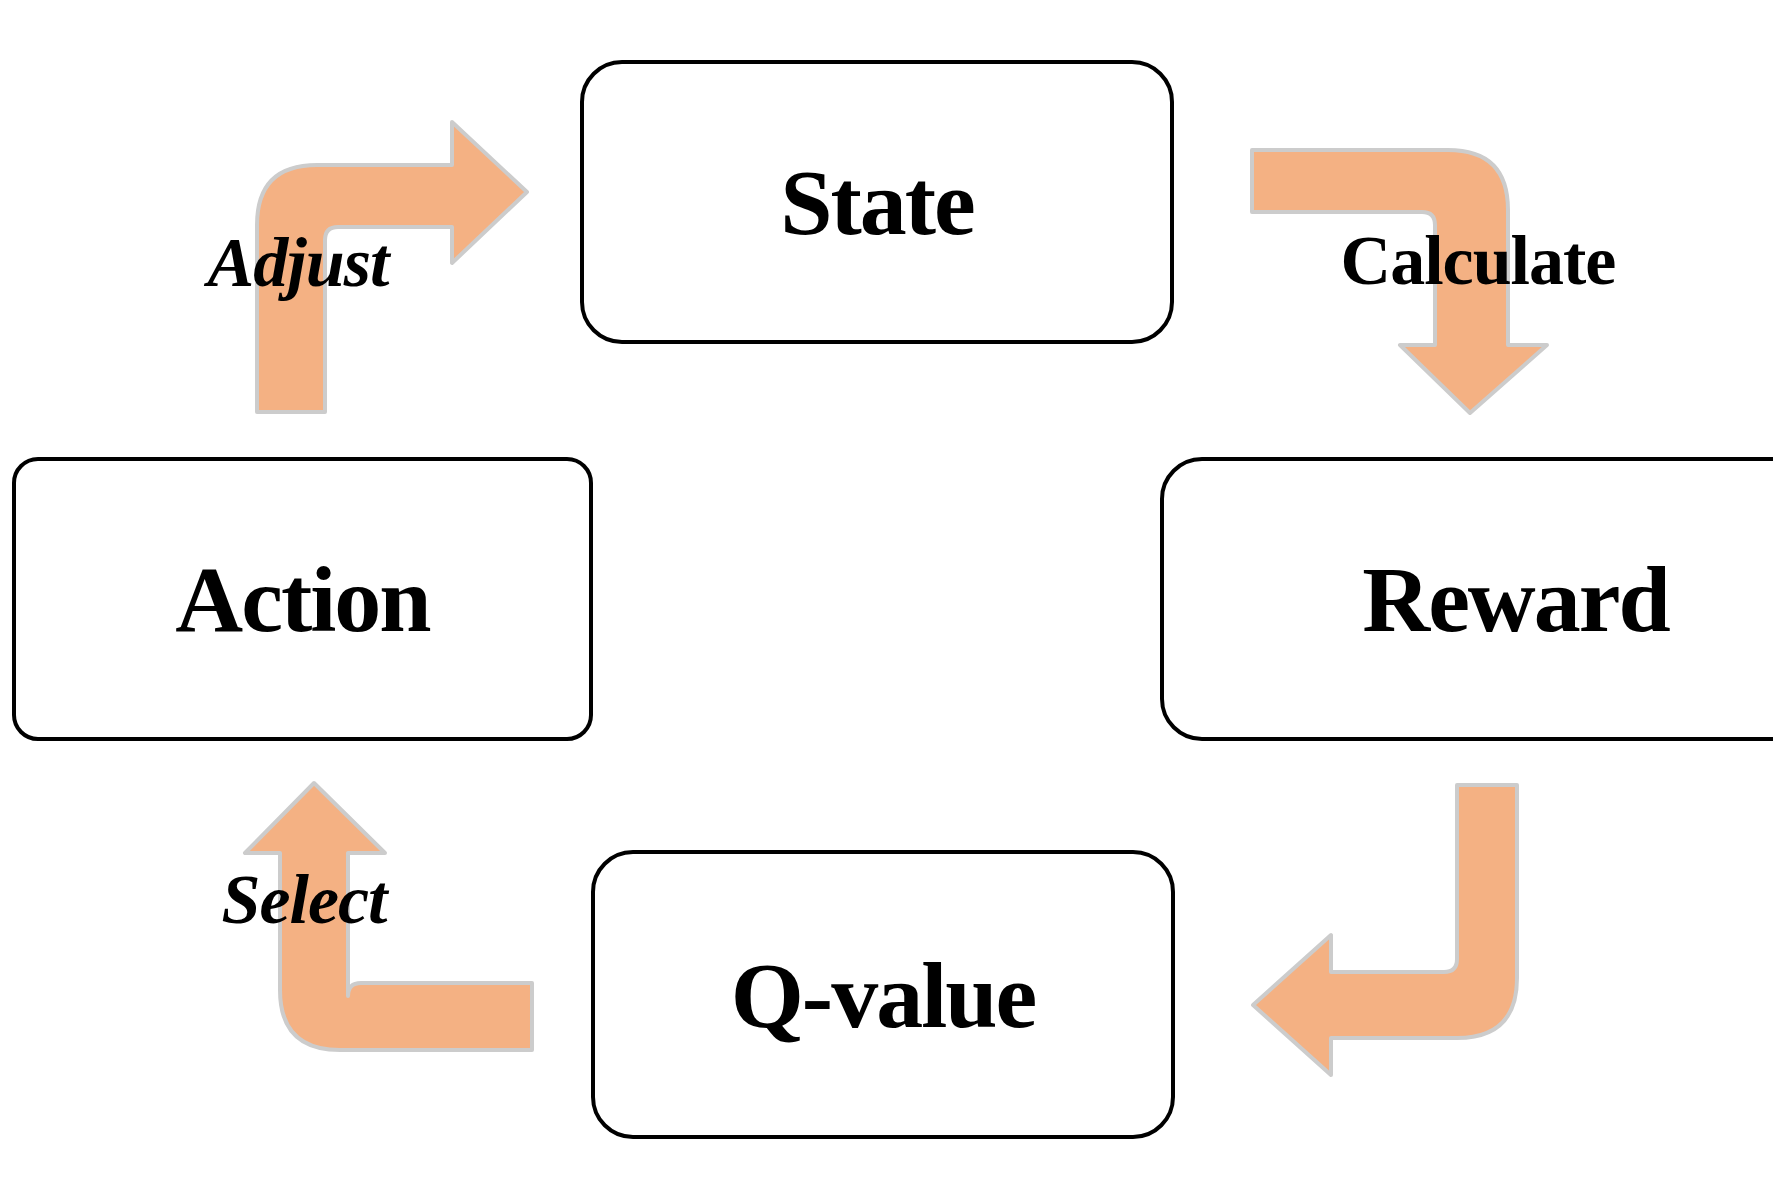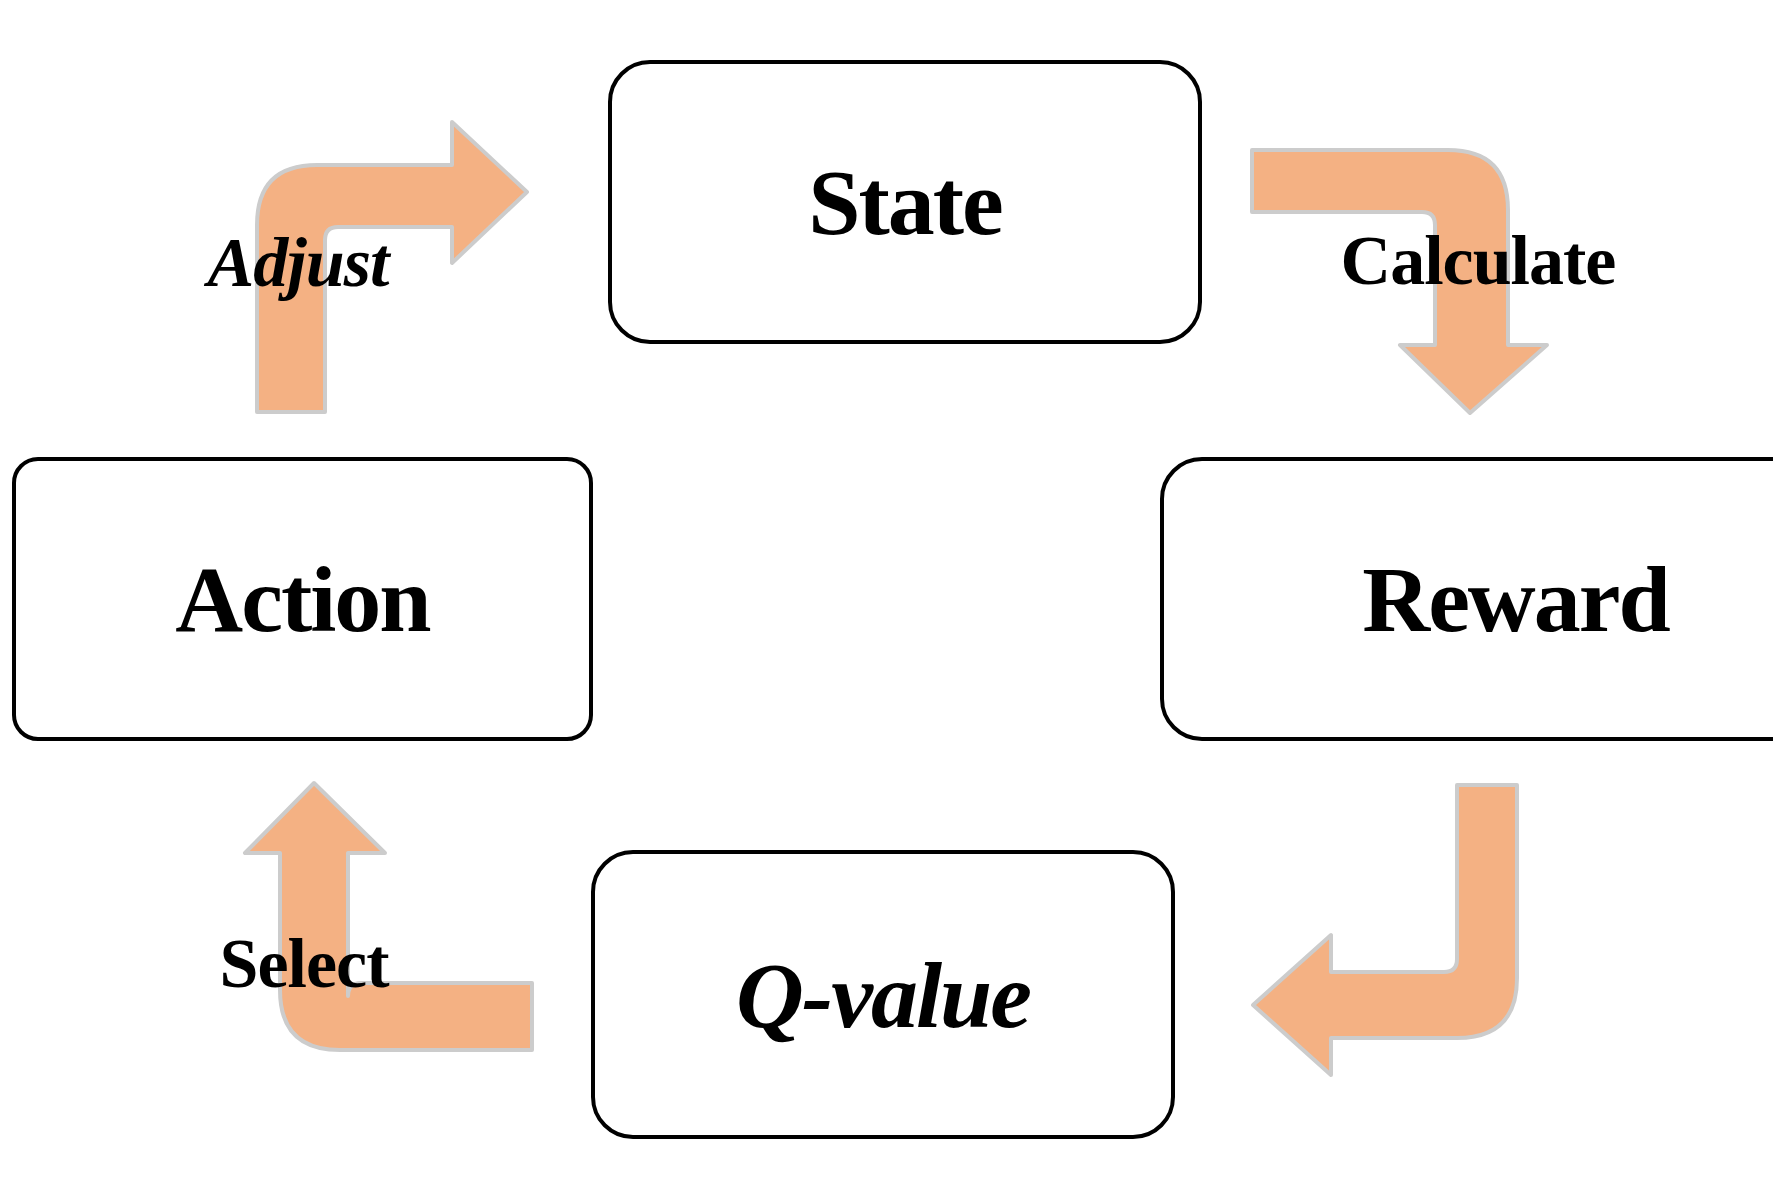--- a/index.html
+++ b/index.html
@@ -58,36 +58,36 @@
 
 <div class="canvas">
 
   <svg class="arrows" viewBox="0 0 1773 1185" aria-hidden="true">
     <path class="arrow" d="M 257 412 L 257 225 Q 257 165 317 165 L 452 165 L 452 122 L 527 192 L 452 263 L 452 227 L 338 227 Q 325 227 325 240 L 325 412 Z" fill="#f4b183"></path>
     <path class="arrow" d="M 1252 150 L 1448 150 Q 1508 150 1508 210 L 1508 345 L 1547 345 L 1470 413 L 1400 345 L 1435 345 L 1435 225 Q 1435 212 1422 212 L 1252 212 Z" fill="#f4b183"></path>
     <path class="arrow" d="M 1457 785 L 1517 785 L 1517 978 Q 1517 1038 1457 1038 L 1331 1038 L 1331 1075 L 1253 1005 L 1331 935 L 1331 972 L 1444 972 Q 1457 972 1457 959 L 1457 785 Z" fill="#f4b183"></path>
     <path class="arrow" d="M 532 983 L 361 983 Q 348 983 348 996 L 348 853 L 385 853 L 314 783 L 245 853 L 280 853 L 280 990 Q 280 1050 340 1050 L 532 1050 Z" fill="#f4b183"></path>
   </svg>
 
-  <div class="node" style="left:608px; top:60px; width:594px; height:284px;">
+  <div class="node" style="left:580px; top:60px; width:594px; height:284px;">
     <span class="node-label">State</span>
   </div>
 
   <div class="node" style="left:1160px; top:457px; width:711px; height:284px;">
     <span class="node-label">Reward</span>
   </div>
 
-  <div class="node" style="left:591px; top:850px; width:584px; height:289px;font-style:italic;">
+  <div class="node" style="left:591px; top:850px; width:584px; height:289px;">
     <span class="node-label">Q-value</span>
   </div>
 
   <div class="node" style="left:12px; top:457px; width:581px; height:284px;border-radius:26px;">
     <span class="node-label">Action</span>
   </div>
 
   <div class="edge-label" style="left:1478px; top:261px;">Calculate</div>
 
 
-  <div class="edge-label" style="left:304px; top:964px;">Select</div>
+  <div class="edge-label" style="left:304px; top:900px;font-style:italic;">Select</div>
 
   <div class="edge-label" style="left:298px; top:263px;font-style:italic;">Adjust</div>
 
 </div>
 
 </body></html>

